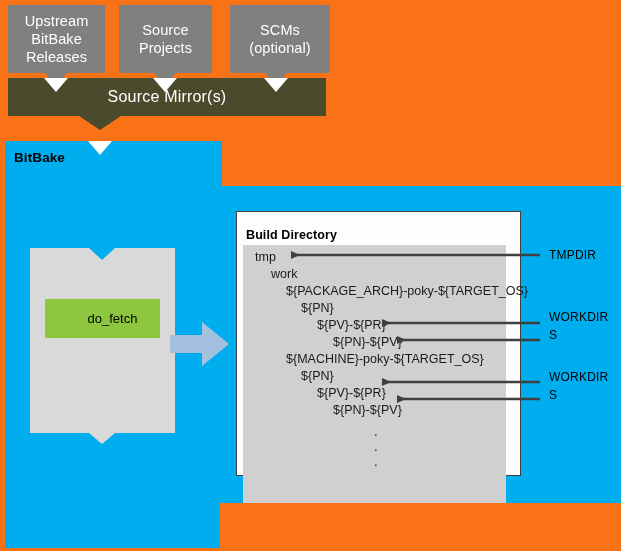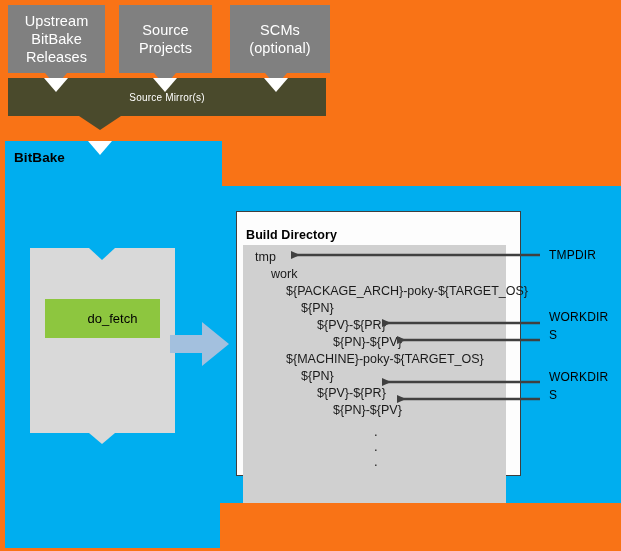--- a/index.html
+++ b/index.html
@@ -51,21 +51,21 @@
     border-top: 13px solid #808080;
   }
 
   
   .mirror-bar {
     background: #4a4a2c;
     color: #ffffff;
     display: flex;
     align-items: center;
     justify-content: center;
-    font-size: 10px;
+    font-size: 16px;
     letter-spacing: .2px;
   }
   .mirror-tip {
     position: absolute;
     width: 0; height: 0;
     border-left: 21px solid transparent;
     border-right: 21px solid transparent;
     border-top: 14px solid #4a4a2c;
   }
 

